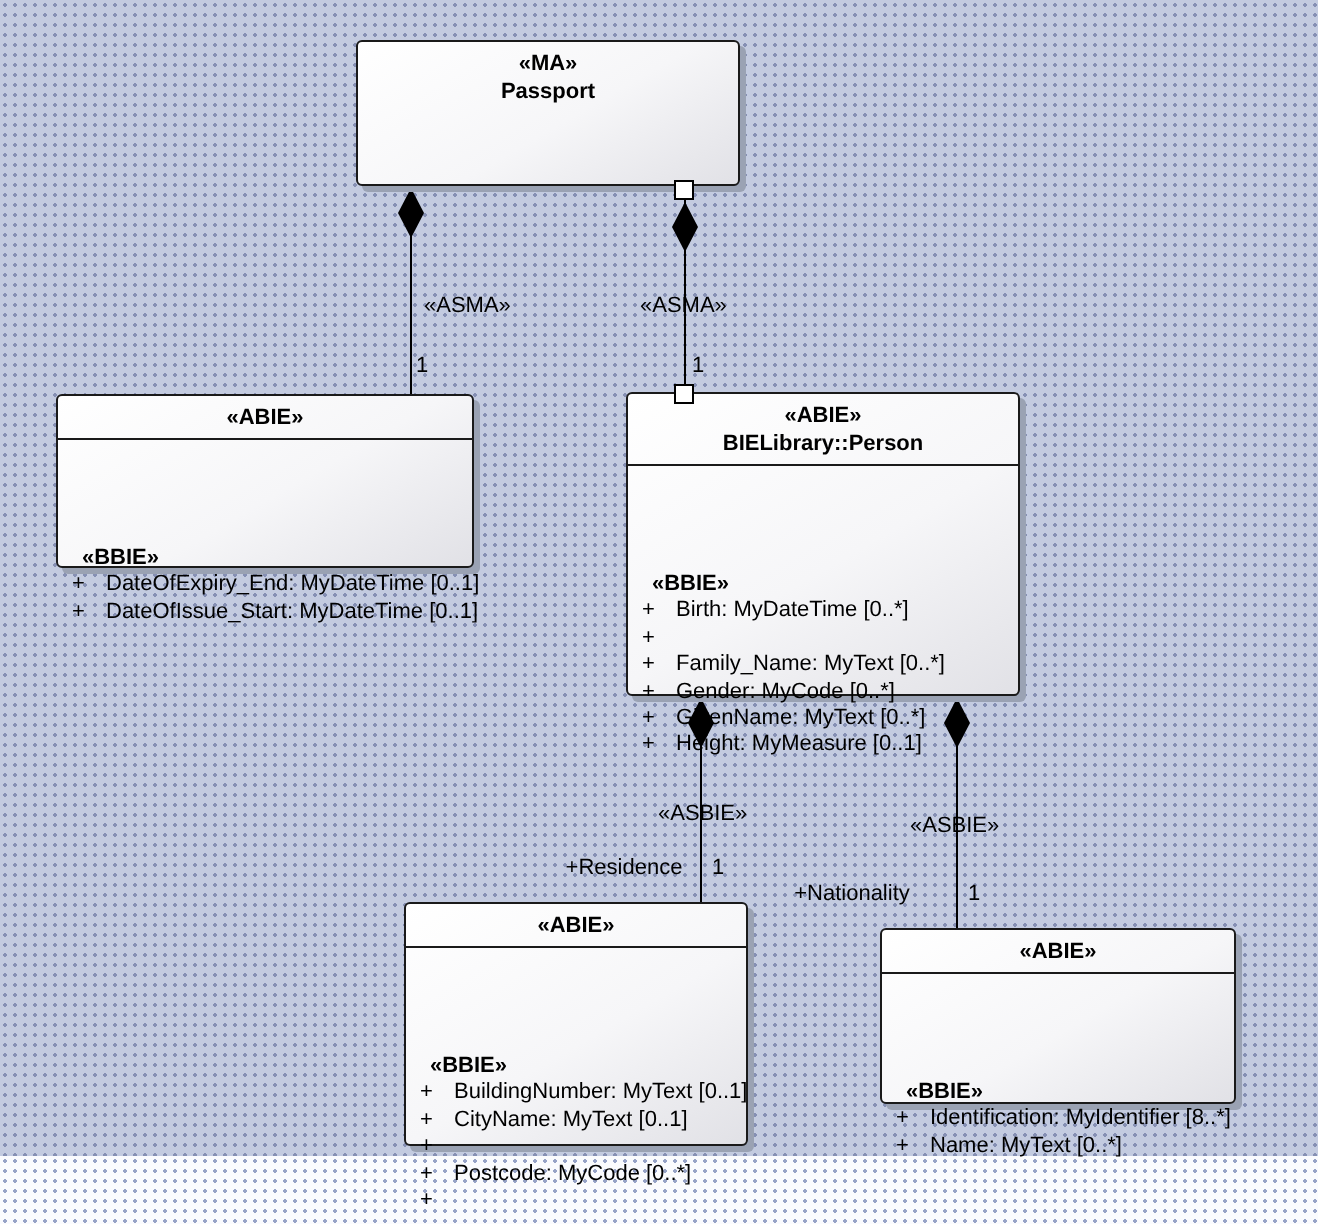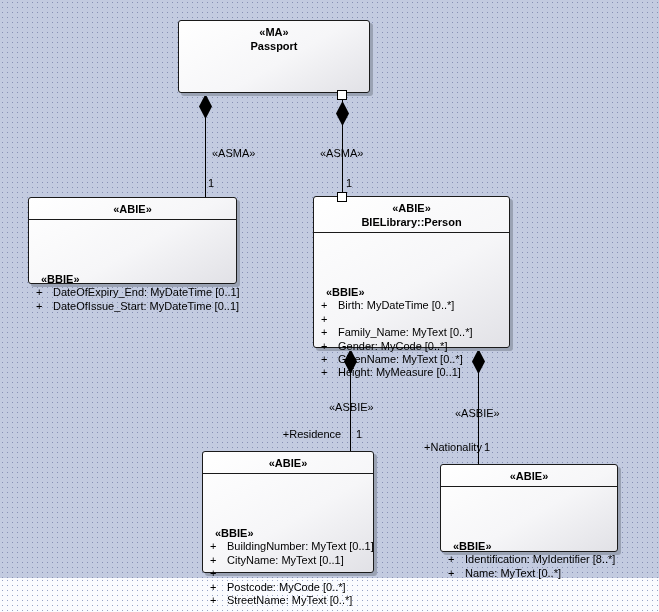--- a/index.html
+++ b/index.html
@@ -143,21 +143,20 @@
       </div>
       <div class="attr-row">
         <span class="vis">+</span>
       </div>
       <div class="attr-row">
         <span class="vis">+</span>
         <span>Postcode: MyCode [0..*]</span>
       </div>
       <div class="attr-row">
         <span class="vis">+</span>
-        <span>StreetName: MyText [0..*]</span>
       </div>
     </div>
   </div>
 
   <div class="uml-class with-attrs" id="cls-country">
     <div class="class-header">
       <div class="stereotype">«ABIE»</div>
     </div>
     <div class="attr-section">
       <div class="attr-bbie">«BBIE»</div>
@@ -179,16 +178,16 @@
   <div class="edge-text" style="left:208px;top:177px;">1</div>
 
   <div class="edge-label" style="left:320px;top:147px;">«ASMA»</div>
   <div class="edge-text" style="left:346px;top:177px;">1</div>
 
   <div class="edge-label" style="left:329px;top:401px;">«ASBIE»</div>
   <div class="edge-text ta-right" style="left:281px;top:428px;width:62px;">+Residence</div>
   <div class="edge-text" style="left:356px;top:428px;">1</div>
 
   <div class="edge-label" style="left:455px;top:407px;">«ASBIE»</div>
-  <div class="edge-text ta-right" style="left:420px;top:441px;width:66px;">+Nationality</div>
+  <div class="edge-text ta-right" style="left:393px;top:441px;width:66px;">+Nationality</div>
   <div class="edge-text" style="left:484px;top:441px;">1</div>
 
 </div>
 
 </body></html>

